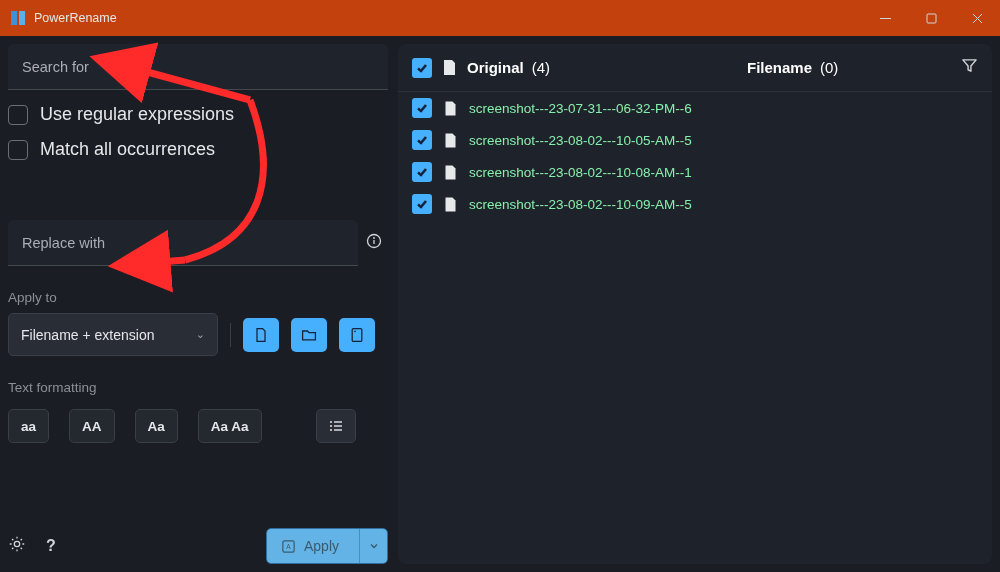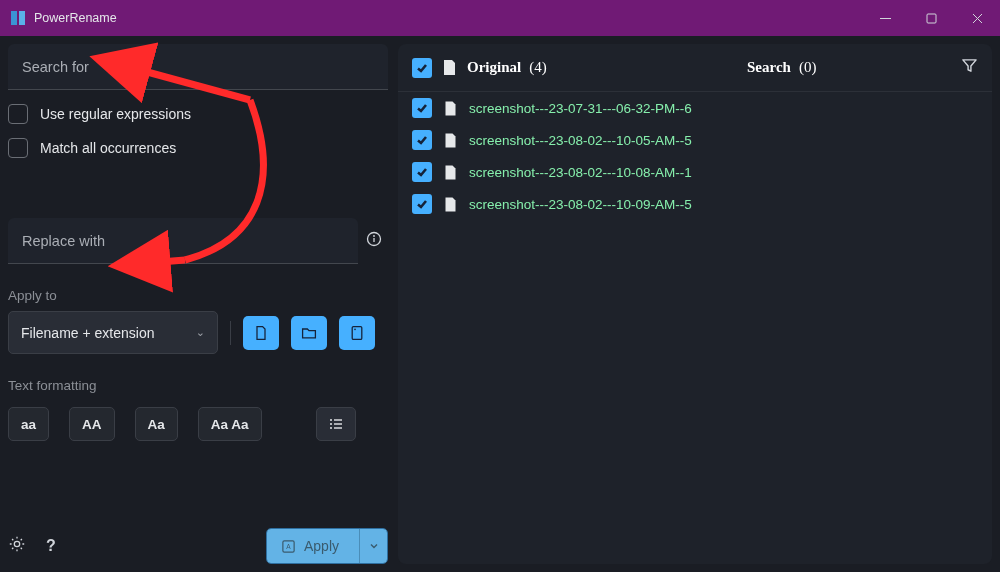--- a/index.html
+++ b/index.html
@@ -11,21 +11,21 @@
     overflow: hidden;
     color: #c9cdd2;
     position: relative;
   }
   .titlebar {
     height: 36px;
     display: flex;
     align-items: center;
     justify-content: space-between;
     padding: 0 0 0 10px;
-    background: #701a75;
+    background: #c2410c;
   }
   .title-left { display: flex; align-items: center; gap: 8px; }
   .app-icon {
     width: 16px; height: 16px;
     display:flex; align-items:center; justify-content:center;
   }
   .title-text { font-size: 12.5px; color:#e5e7ea; }
   .win-controls { display:flex; }
   .win-btn {
     width: 46px; height: 32px;
@@ -60,21 +60,21 @@
   .cb-row {
     display:flex; align-items:center; gap:12px;
     margin-top:14px;
   }
   .cb {
     width:20px; height:20px;
     border:1.5px solid #6a6e75;
     border-radius:4px;
     flex:0 0 20px;
   }
-  .cb-label { font-size:14px; color:#e5e7ea; }
+  .cb-label { font-size:18px; color:#e5e7ea; }
   .replace-wrap { position:relative; margin-top:60px; display:flex; align-items:center; }
   .replace-input { width:350px; }
   .info-icon { margin-left:8px; color:#d1d5db; }
   .section-label { font-size:13.5px; color:#8b8f96; margin-top:24px; margin-bottom:8px; }
   .apply-row { display:flex; align-items:center; gap:12px; }
   .dropdown {
     background:#292d36;
     border:1px solid #3a3e46;
     border-radius:5px;
     height:43px;
@@ -147,21 +147,20 @@
     border-radius:8px;
     display:flex; flex-direction:column;
     overflow:hidden;
   }
   .rp-header {
     display:flex; align-items:center;
     height:48px;
     padding:0 14px;
     gap:10px;
     border-bottom:1px solid #2c3038;
-    font-family:Liberation Serif, serif;
   }
   .chk {
     width:20px; height:20px;
     border-radius:3px;
     background:#46b0ff;
     display:flex; align-items:center; justify-content:center;
     flex:0 0 20px;
   }
   .chk svg { width:14px; height:14px; stroke:#15233a; stroke-width:2.6; fill:none; }
   .col-head { font-size:15px; font-weight:600; color:#fff; display:flex; align-items:center; gap:8px;}
@@ -328,21 +327,21 @@
       <span class="file-icon">
         <svg width="15" height="17" viewBox="0 0 15 17">
             <path d="M2 1h8l3 3v12H2z" fill="#e6e8ea"></path>
           </svg>
       </span>
       <div class="col-head col-orig">
         <span>Original</span>
         <span style="font-weight:400;">(4)</span>
       </div>
       <div class="col-head col-ren">
-        <span>Search</span>
+        <span>Filename</span>
         <span style="font-weight:400;">(0)</span>
       </div>
       <span class="filter-icon">
         <svg width="17" height="17" viewBox="0 0 18 18">
             <path d="M2 3h14l-5.5 6.5V15l-3-1.5V9.5z" fill="none" stroke="currentColor" stroke-width="1.5" stroke-linejoin="round"></path>
           </svg>
       </span>
     </div>
     <div id="file-rows">
         <div class="file-row">

